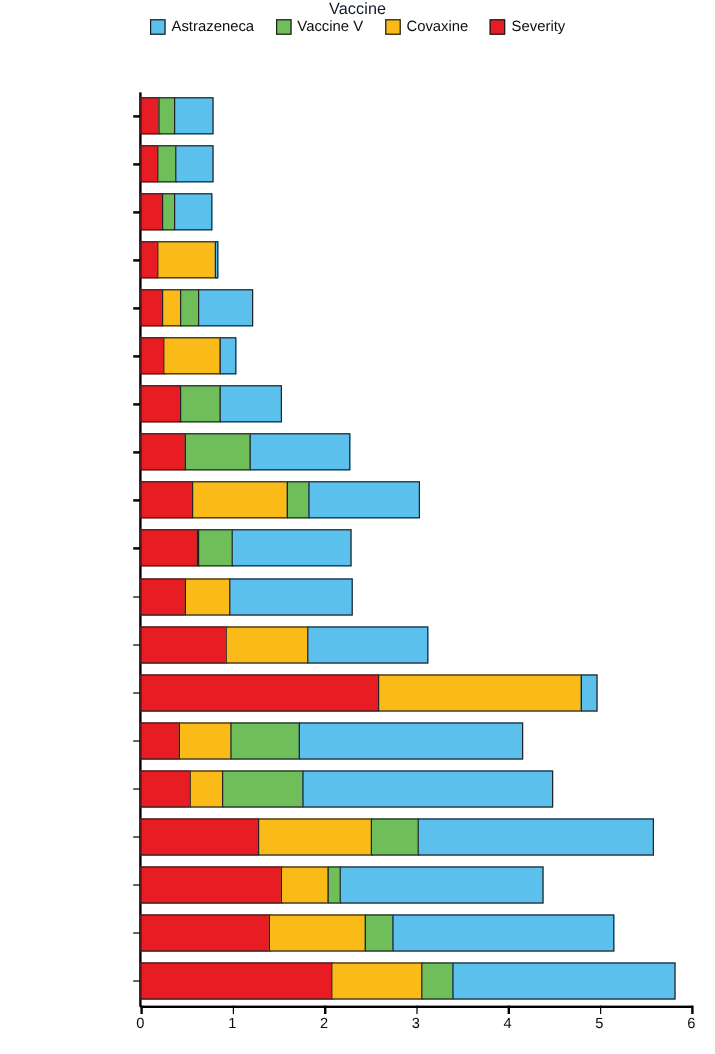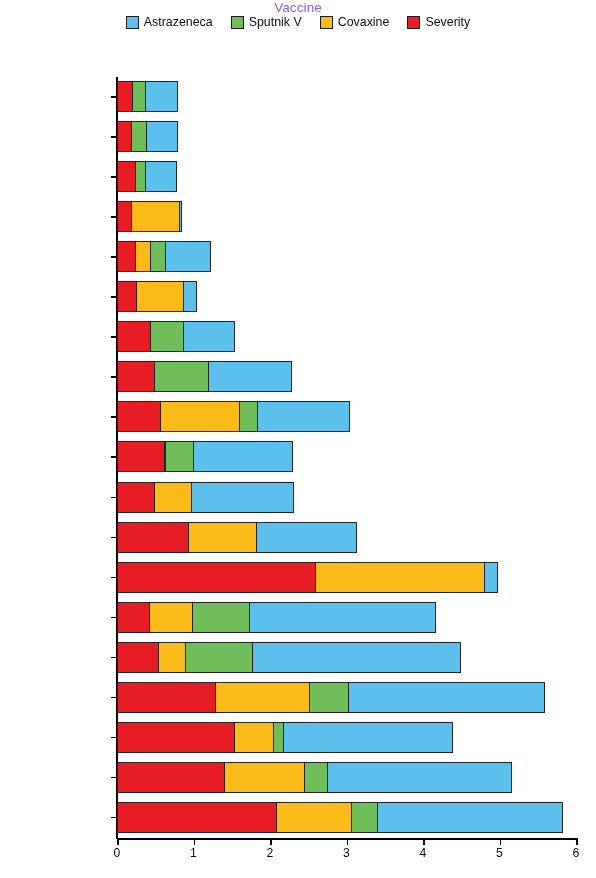--- a/index.html
+++ b/index.html
@@ -20,21 +20,21 @@
     width: 596px;
     height: 878px;
   }
   .legend-title {
     position: absolute;
     top: 0px;
     left: 0;
     width: 596px;
     text-align: center;
     font-size: 13.5px;
-    color: #8b5cf6;
+    color: #0f172a;
     letter-spacing: 0.1px;
   }
   .legend-row {
     position: absolute;
     top: 16px;
     left: 0;
     width: 596px;
     display: flex;
     justify-content: center;
     align-items: center;
@@ -144,21 +144,21 @@
 
   <div class="legend-title">Vaccine</div>
 
   <div class="legend-row" id="legend-row">
       <div class="legend-item">
         <span class="legend-swatch" style="background: rgb(91, 192, 235);"></span>
         <span class="legend-label">Astrazeneca</span>
       </div>
       <div class="legend-item">
         <span class="legend-swatch" style="background: rgb(111, 190, 90);"></span>
-        <span class="legend-label">Sputnik V</span>
+        <span class="legend-label">Vaccine V</span>
       </div>
       <div class="legend-item">
         <span class="legend-swatch" style="background: rgb(250, 186, 24);"></span>
         <span class="legend-label">Covaxine</span>
       </div>
       <div class="legend-item">
         <span class="legend-swatch" style="background: rgb(232, 28, 35);"></span>
         <span class="legend-label">Severity</span>
       </div>
     </div>

